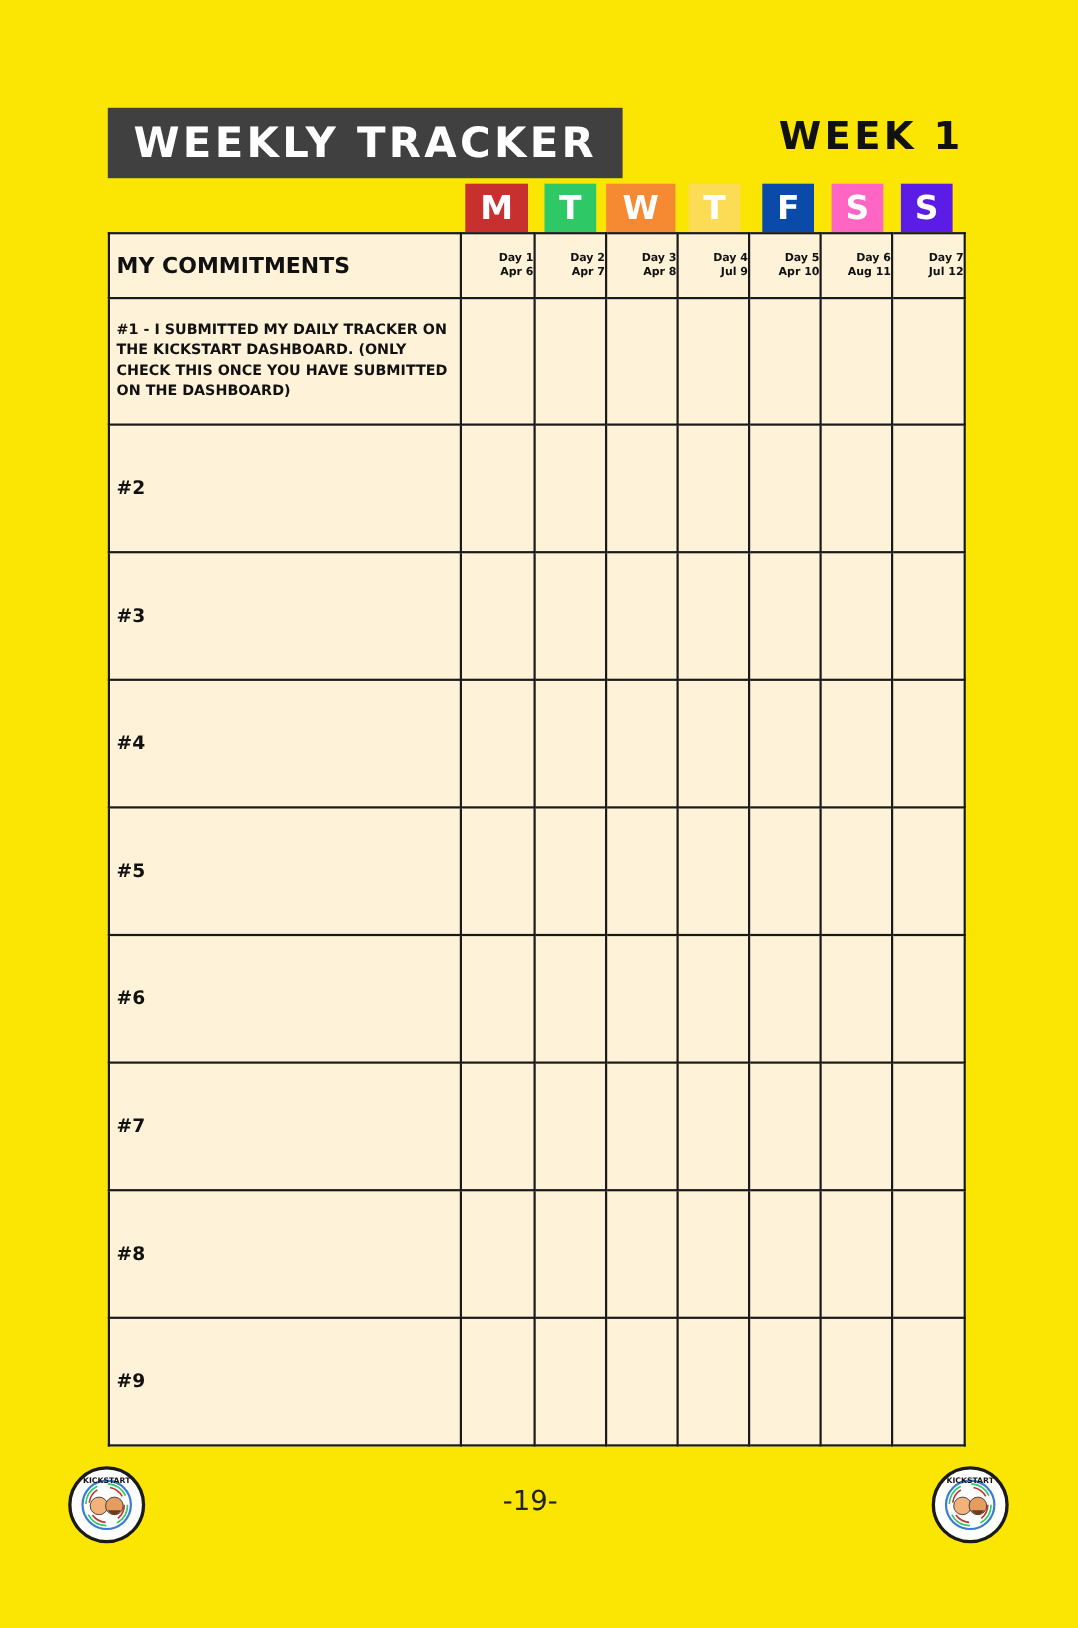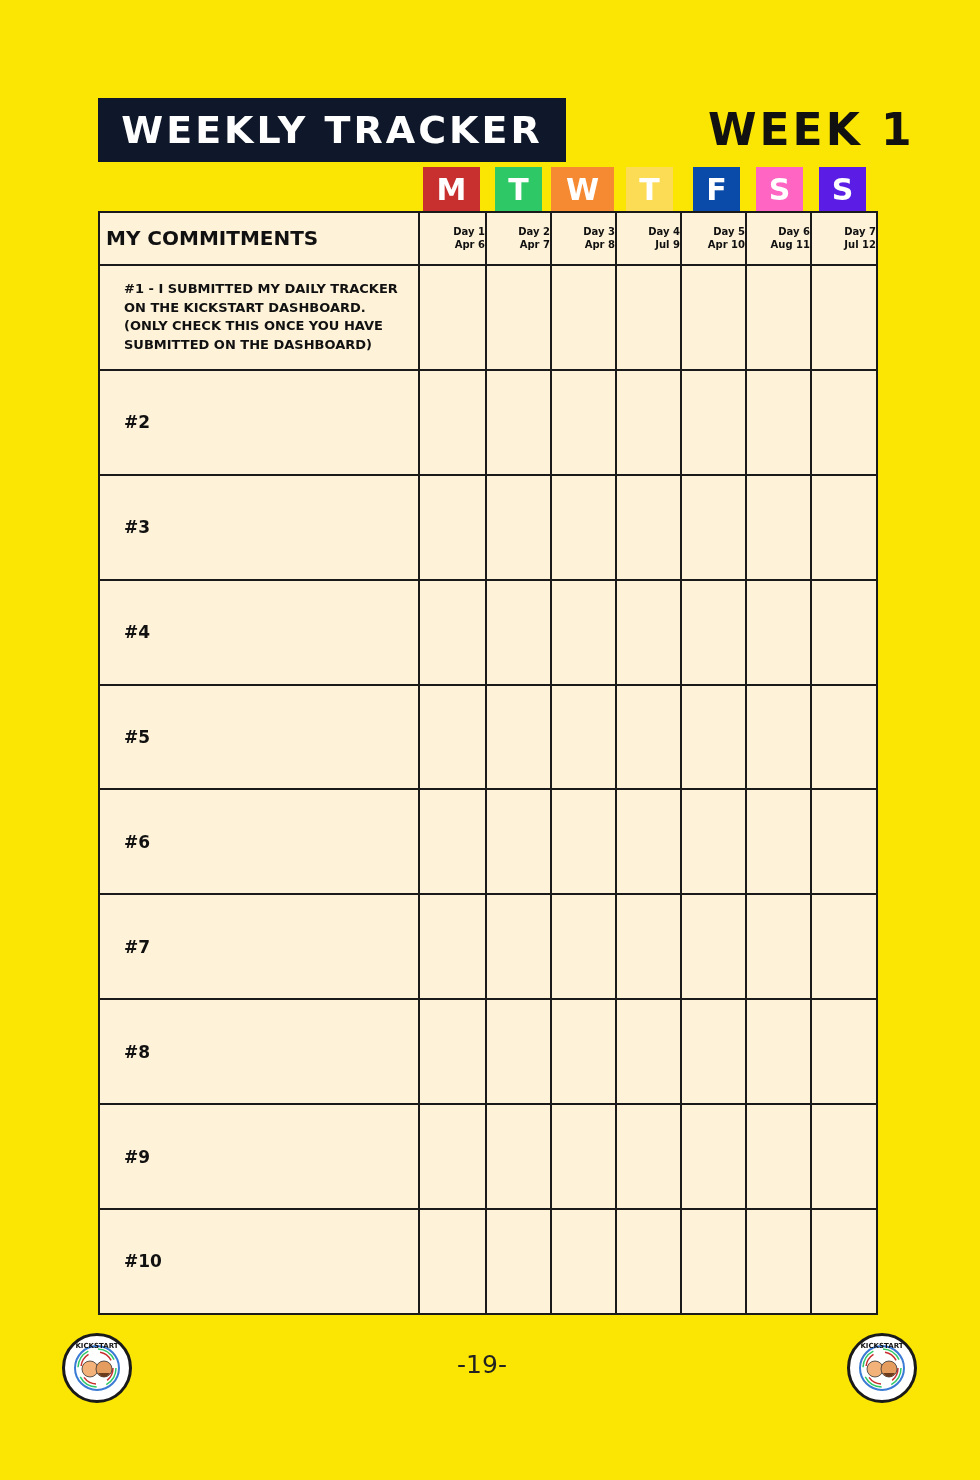--- a/index.html
+++ b/index.html
@@ -7,30 +7,30 @@
       width: 980px; height: 1480px;
       background: #fbe603;
       font-family: "DejaVu Sans", "Liberation Sans", sans-serif;
       overflow: hidden;
     }
     .page { position: relative; width: 980px; height: 1480px; }
 
     .title-box {
       position: absolute; left: 98px; top: 98px;
       width: 468px; height: 64px;
-      background: #0f172a;
+      background: #404040;
       display: flex; align-items: center; justify-content: center;
     }
     .title-text {
       color: #fff; font-weight: bold; font-size: 38px; letter-spacing: 3px;
       font-family: "DejaVu Sans", sans-serif;
     }
     .week-label {
       position: absolute; left: 708px; top: 104px;
-      font-weight: bold; font-size: 44px; letter-spacing: 3px; color: #111;
+      font-weight: bold; font-size: 35px; letter-spacing: 3px; color: #111;
       font-family: "DejaVu Sans", sans-serif;
     }
 
     .day-tab {
       position: absolute; top: 167px; height: 45px;
       display: flex; align-items: center; justify-content: center;
       color: #fff; font-weight: bold; font-size: 30px;
       font-family: "DejaVu Sans", sans-serif;
     }
 
@@ -47,21 +47,21 @@
     }
     .tracker th.commit-head {
       text-align: left; padding-left: 6px;
       font-size: 20px; font-weight: bold; color: #111;
     }
     .tracker th.day-head {
       text-align: right; font-size: 10px; font-weight: bold; color: #111;
       line-height: 13px;
     }
     .tracker td.commit-cell {
-      text-align: left; padding-left: 24px; padding-right: 6px;
+      text-align: left; padding-left: 6px; padding-right: 6px;
       font-size: 17px; font-weight: bold; color: #111;
     }
     .tracker td.commit-cell.long {
       font-size: 13px; line-height: 18.5px;
     }
     .tracker td.check-cell { cursor: pointer; }
 
     .page-number {
       position: absolute; left: 0; top: 1350px; width: 964px;
       text-align: center; font-size: 25px; color: #222;
@@ -202,30 +202,20 @@
     <tr style="height:103px">
       <td class="commit-cell">#9</td>
       <td class="check-cell"></td>
       <td class="check-cell"></td>
       <td class="check-cell"></td>
       <td class="check-cell"></td>
       <td class="check-cell"></td>
       <td class="check-cell"></td>
       <td class="check-cell"></td>
     </tr>
-    <tr style="height:103px">
-      <td class="commit-cell">#10</td>
-      <td class="check-cell"></td>
-      <td class="check-cell"></td>
-      <td class="check-cell"></td>
-      <td class="check-cell"></td>
-      <td class="check-cell"></td>
-      <td class="check-cell"></td>
-      <td class="check-cell"></td>
-    </tr>
   </tbody>
     </table>
 
   <div class="logo" style="left:62px;">
     <svg viewBox="0 0 64 64">
       <circle cx="32" cy="32" r="22" fill="none" stroke="#3a7bd5" stroke-width="2"></circle>
       <circle cx="32" cy="32" r="19" fill="none" stroke="#2ec866" stroke-width="1.5" stroke-dasharray="20 10"></circle>
       <circle cx="32" cy="32" r="16" fill="none" stroke="#c8302f" stroke-width="1.5" stroke-dasharray="14 12"></circle>
       <circle cx="25" cy="33" r="8" fill="#f3b27a" stroke="#333" stroke-width="0.8"></circle>
       <circle cx="39" cy="33" r="8" fill="#e59c5f" stroke="#333" stroke-width="0.8"></circle>

